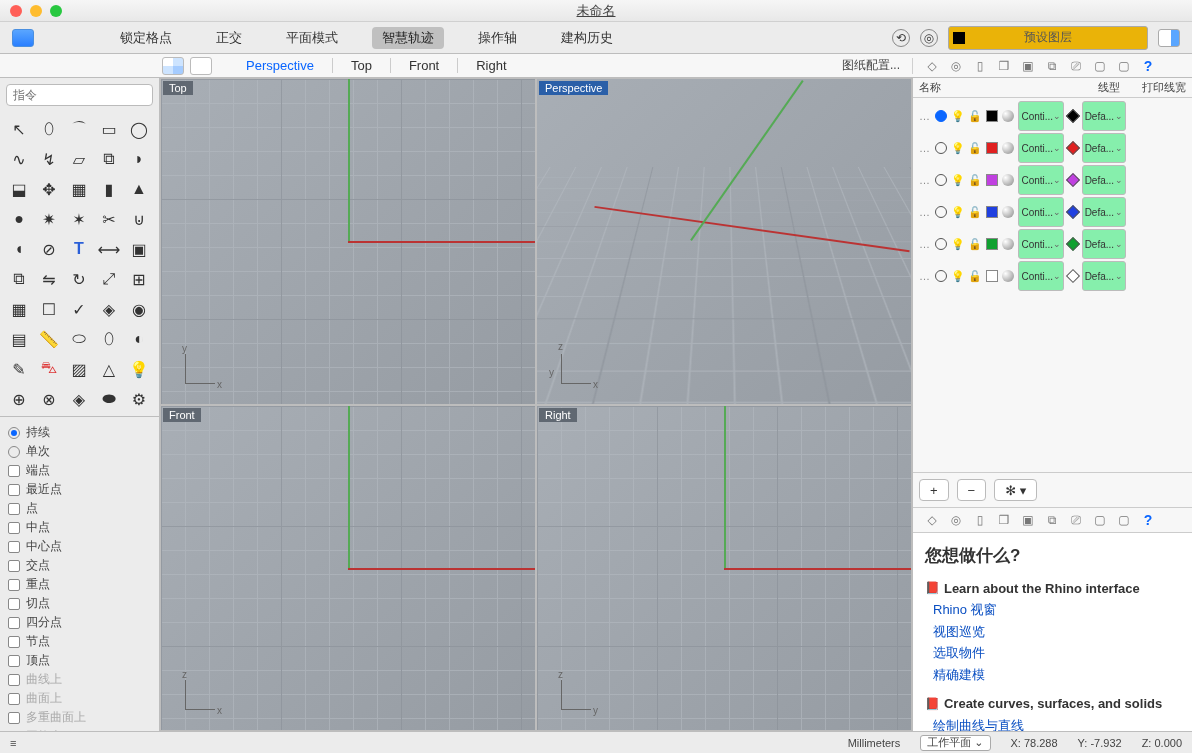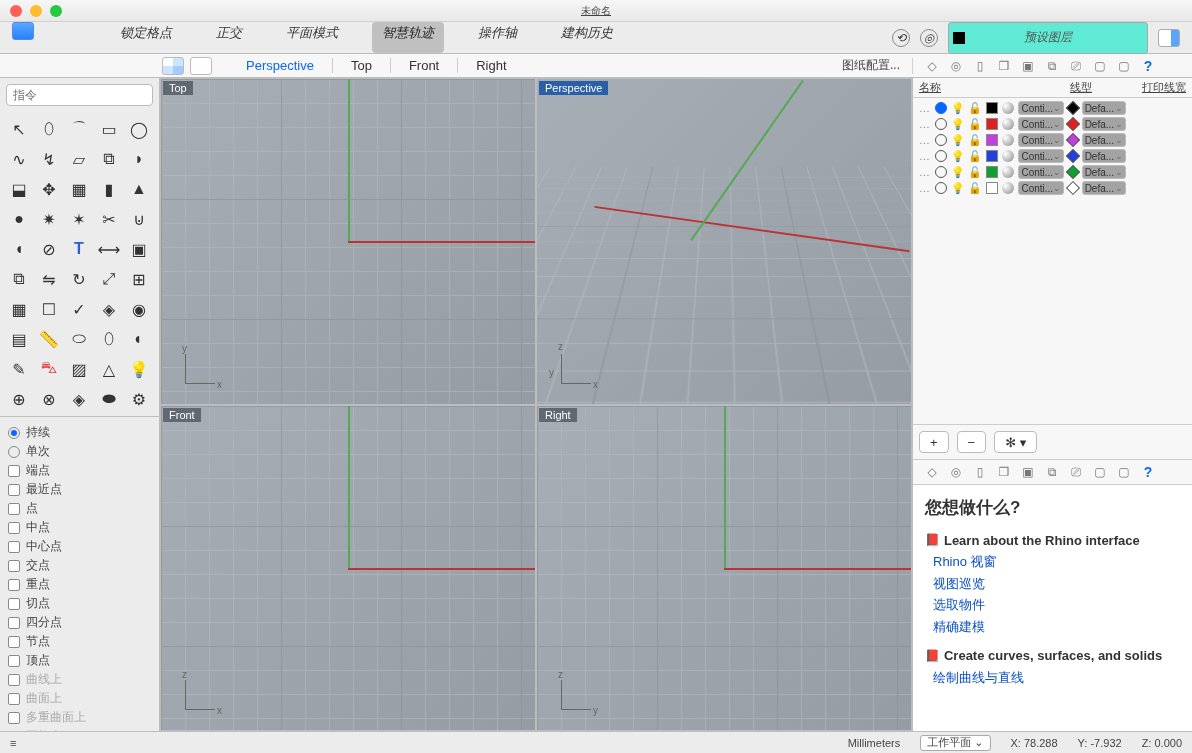--- a/index.html
+++ b/index.html
@@ -3,32 +3,32 @@
 <meta charset="utf-8">
 <style>
 * { margin: 0; padding: 0; box-sizing: border-box; font-family: -apple-system, "Helvetica Neue", Arial, sans-serif; }
 body { width: 1192px; height: 753px; background: #ececec; overflow: hidden; font-size: 12px; color: #333; }
 
 
 .titlebar { height: 22px; background: linear-gradient(#f6f6f6,#e8e8e8); display:flex; align-items:center; position:relative; border-bottom:1px solid #d0d0d0;}
 .traffic { display:flex; gap:8px; padding-left:10px;}
 .tl { width:12px; height:12px; border-radius:50%; }
 .tl.r{background:#ff5f57;} .tl.y{background:#febc2e;} .tl.g{background:#28c840;}
-.titlebar .title { position:absolute; left:50%; transform:translateX(-50%); font-size:10px; color:#444;text-decoration:underline;}
-
-
-.toolbar { height:32px; background:#ececec; border-bottom:1px solid #bdbdbd; display:flex; padding:0 12px; gap:6px;font-style:italic;}
+.titlebar .title { position:absolute; left:50%; transform:translateX(-50%); font-size:13px; color:#444;text-decoration:underline;}
+
+
+.toolbar { height:32px; background:#ececec; border-bottom:1px solid #bdbdbd; display:flex; align-items:center; padding:0 12px; gap:6px;}
 .toolbar .sq { width:22px; height:18px; border:1px solid #aaa; border-radius:3px; background:#fff; display:flex; align-items:center; justify-content:center;}
 .toolbar .sq.blue { background:linear-gradient(#5aa6ff,#2a7fff); border-color:#4a8fe0;}
 .toolbar .opts { display:flex; gap:24px; margin-left:70px; font-size:13px; color:#333;}
 .toolbar .opt { padding:2px 10px; border-radius:4px; cursor:default;}
 .toolbar .opt.active { background:#c0c0c0; color:#222;}
 .toolbar .right { margin-left:auto; display:flex; align-items:center; gap:10px;}
 .toolbar .ring { width:18px; height:18px; border:1.5px solid #888; border-radius:50%; display:flex; align-items:center; justify-content:center;}
-.toolbar .layerbox { width:200px; height:32px; background:#5eead4; border:1px solid #aaa; border-radius:3px; display:flex; align-items:center; justify-content:center; font-size:12px; color:#555; position:relative;}
+.toolbar .layerbox { width:200px; height:24px; background:#eab308; border:1px solid #aaa; border-radius:3px; display:flex; align-items:center; justify-content:center; font-size:12px; color:#555; position:relative;}
 .toolbar .layerbox::before { content:""; width:12px; height:12px; background:#000; position:absolute; left:4px;}
 .toolbar .endico { width:22px; height:18px; border:1px solid #aaa; border-radius:3px; background:#fff;}
 
 
 .row2 { height:24px; background:#f7f7f7; border-bottom:1px solid #bdbdbd; display:flex; align-items:center;}
 .row2 .left { display:flex; align-items:center; gap:6px; padding-left:162px;}
 .row2 .smsq { width:22px; height:18px; border:1px solid #bbb; border-radius:3px; background:#fff;}
 .row2 .tabs { display:flex; margin-left:10px; font-size:13px;}
 .row2 .tab { padding:0 18px; border-left:1px solid #ccc; cursor:default;}
 .row2 .tab:first-child{border-left:none;}
@@ -70,32 +70,32 @@
 .axis.h { height:2px; background:#b33; }
 .axis.v { width:2px; background:#5a5; }
 .mini-axes { position:absolute; left:24px; bottom:20px; width:40px; height:40px;}
 .mini-axes .xa { position:absolute; left:0; bottom:0; width:30px; height:1px; background:#666;}
 .mini-axes .ya { position:absolute; left:0; bottom:0; width:1px; height:30px; background:#666;}
 .mini-axes .lx { position:absolute; left:32px; bottom:-6px; font-size:10px; color:#666;}
 .mini-axes .ly { position:absolute; left:-3px; bottom:30px; font-size:10px; color:#666;}
 
 
 .rightcol { width:280px; border-left:1px solid #bdbdbd; display:flex; flex-direction:column; background:#f7f7f7;}
-.layerhdr { display:flex; font-size:11px; color:#444; border-bottom:1px solid #ccc; padding:2px 6px; gap:50px;text-decoration:underline;}
+.layerhdr { display:flex; font-size:11px; color:#444; border-bottom:1px solid #ccc; padding:2px 6px; gap:22px;}
 .layerhdr span:nth-child(2){margin-left:auto;} 
 .layerrows { padding:2px 0;}
 .lrow { display:flex; align-items:center; gap:4px; padding:1px 6px; font-size:11px;}
 .lrow .dots{color:#888; width:12px;}
 .lcirc{width:12px;height:12px;border:1.5px solid #555;border-radius:50%;}
 .lcirc.on{background:#0a66ff;border-color:#0a66ff;}
 .bulb{color:#e8a400;}
 .lock{color:#aaa;}
 .sw{width:12px;height:12px;border:1px solid #888;}
 .ball{width:12px;height:12px;border-radius:50%;background:radial-gradient(circle at 30% 30%,#fff,#888);}
-.dd{border:1px solid #bbb;border-radius:3px;padding:0 2px;font-size:10px;display:flex;align-items:center;height:14px;min-width:44px;background:#a3a3a3;}
+.dd{border:1px solid #bbb;border-radius:3px;padding:0 2px;font-size:10px;display:flex;align-items:center;height:30px;min-width:44px;background:#86efac;}
 .dd::after{content:"⌄";margin-left:auto;font-size:9px;color:#666;}
 .diam{width:10px;height:10px;transform:rotate(45deg);border:1px solid #555;}
 
 .midbtns { display:flex; gap:8px; padding:6px; border-top:1px solid #ccc; border-bottom:1px solid #ccc;}
 .pillbtn { border:1px solid #bbb; border-radius:4px; background:#fff; height:22px; padding:0 10px; font-size:13px; display:flex;align-items:center;}
 .panelicons2 { display:flex; gap:6px; padding:4px 10px; border-bottom:1px solid #ccc; align-items:center;}
 
 .help { padding:10px 12px; overflow:auto; flex:1; font-size:13px; line-height:1.5; background:#fff;}
 .help h3 { font-size:17px; font-weight:bold; margin-bottom:6px;}
 .help .sec { font-weight:bold; margin-top:10px; display:flex; align-items:center; gap:4px;}

